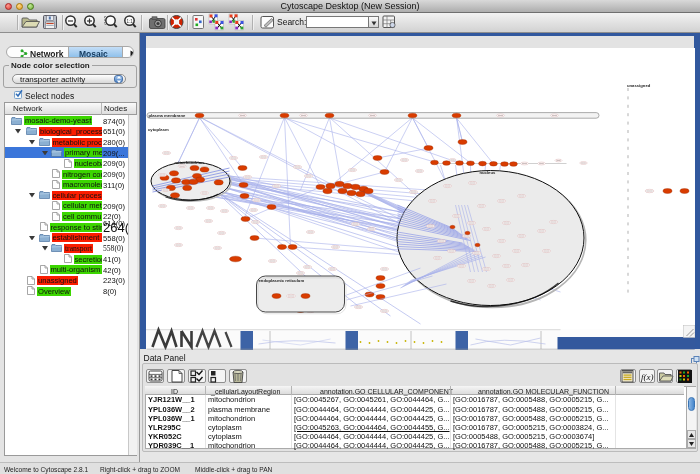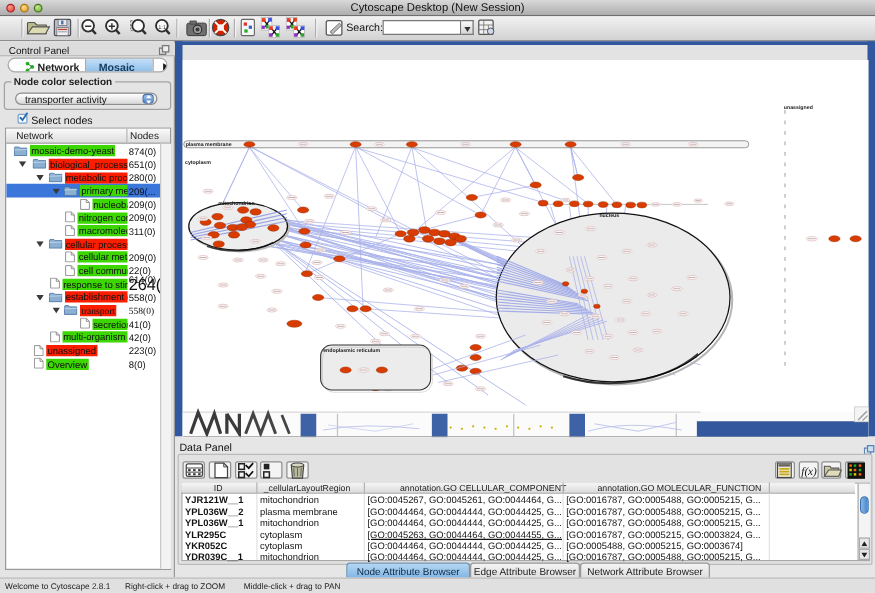--- a/index.html
+++ b/index.html
@@ -105,27 +105,20 @@
 <circle cx="392.5" cy="25" r="2.6" fill="#cfd8ea" stroke="#444" stroke-width="0.7"></circle>
 </svg>
 <div class="abs" style="left:277px;top:17px;font-size:8.5px;color:#111;">Search:</div>
 <div class="abs" style="left:306px;top:16px;width:63px;height:12px;background:#fff;border:1px solid #777;"></div>
 <div class="abs" style="left:369px;top:16px;width:10px;height:12px;background:linear-gradient(#fbfbfb,#d5d5d5);border:1px solid #777;border-left:none;"></div>
 <svg class="abs" style="left:371px;top:20.5px" width="6" height="5" viewBox="0 0 6 5">
       <path d="M0.5 0.5 L5.5 0.5 L3 4.5 Z" fill="#333"></path>
     </svg>
 
 <div class="abs" style="left:0;top:33px;width:140px;height:429px;background:#e4e4e4;border-right:1px solid #9a9a9a;"></div>
-<div class="abs" style="left:0;top:34px;width:140px;height:11px;border-bottom:1px solid #bcbcbc;background:#dcdcdc;">
-  <span style="position:absolute;left:7px;top:1.5px;font-size:8px;color:#111;">Control Panel</span>
-  <svg style="position:absolute;left:127px;top:2px" width="9" height="8" viewBox="0 0 9 8">
-        <rect x="0.5" y="2.5" width="5" height="5" fill="none" stroke="#777" stroke-width="1"></rect>
-        <rect x="3" y="0.5" width="5" height="5" fill="#eee" stroke="#777" stroke-width="1"></rect>
-      </svg>
-</div>
 
 <div class="abs" style="left:6px;top:46px;width:128px;height:12px;background:#fdfdfd;border:1px solid #a8a8a8;border-radius:6px;overflow:hidden;">
   <div class="abs" style="left:61px;top:0;width:55px;height:12px;background:linear-gradient(#c4def7,#85bbe9);border-left:1px solid #a8a8a8;border-right:1px solid #a8a8a8;"></div>
   <span class="abs" style="left:23px;top:1.5px;font-size:8.5px;font-weight:bold;color:#222;">Network</span>
   <span class="abs" style="left:72px;top:1.5px;font-size:8.5px;font-weight:bold;color:#143a5e;">Mosaic</span>
   <svg class="abs" style="left:123px;top:3px" width="6" height="7" viewBox="0 0 6 7">
         <path d="M0.5 0.5 L5.5 3.5 L0.5 6.5 Z" fill="#1a1a1a"></path>
       </svg>
   <svg class="abs" style="left:13px;top:2px" width="8" height="9" viewBox="0 0 8 9">
         <circle cx="2" cy="1.8" r="1.5" fill="#2ab32a"></circle>
@@ -857,24 +850,19 @@
   <div class="abs" style="left:0;top:43px;width:9px;height:9px;background:#e8e8e8;border:1px solid #aaa;"></div>
   <svg class="abs" style="left:2px;top:46px" width="5" height="4" viewBox="0 0 5 4">
         <path d="M2.5 0 L5 4 L0 4 Z" fill="#222"></path>
       </svg>
   <div class="abs" style="left:0;top:52px;width:9px;height:9px;background:#e8e8e8;border:1px solid #aaa;"></div>
   <svg class="abs" style="left:2px;top:55px" width="5" height="4" viewBox="0 0 5 4">
         <path d="M0 0 L5 0 L2.5 4 Z" fill="#222"></path>
       </svg>
 </div>
 
-<div class="abs" style="left:277px;top:450px;width:291px;height:13.5px;">
-  <div class="abs" style="left:0;top:0;width:99px;height:13.5px;background:linear-gradient(#b4d7f2,#7fb4e4);border:1px solid #6d94b8;border-radius:3px;font-size:8px;line-height:13px;text-align:center;color:#0e2a46;">Node Attribute Browser</div>
-  <div class="abs" style="left:99px;top:0;width:88px;height:13.5px;background:linear-gradient(#f4f4f4,#ddd);border:1px solid #999;border-radius:3px;font-size:8px;line-height:13px;text-align:center;color:#222;">Edge Attribute Browser</div>
-  <div class="abs" style="left:187px;top:0;width:104px;height:13.5px;background:linear-gradient(#f4f4f4,#ddd);border:1px solid #999;border-radius:3px;font-size:8px;line-height:13px;text-align:center;color:#222;">Network Attribute Browser</div>
-</div>
 
 <div class="abs" style="left:0;top:462px;width:700px;height:12px;background:#e0e0e0;border-top:1px solid #bdbdbd;font-size:6.6px;color:#222;">
   <span class="abs" style="left:4px;top:3px;">Welcome to Cytoscape 2.8.1</span>
   <span class="abs" style="left:100px;top:3px;">Right-click + drag to ZOOM</span>
   <span class="abs" style="left:195px;top:3px;">Middle-click + drag to PAN</span>
 </div>
 
 </div>
 </body></html>

